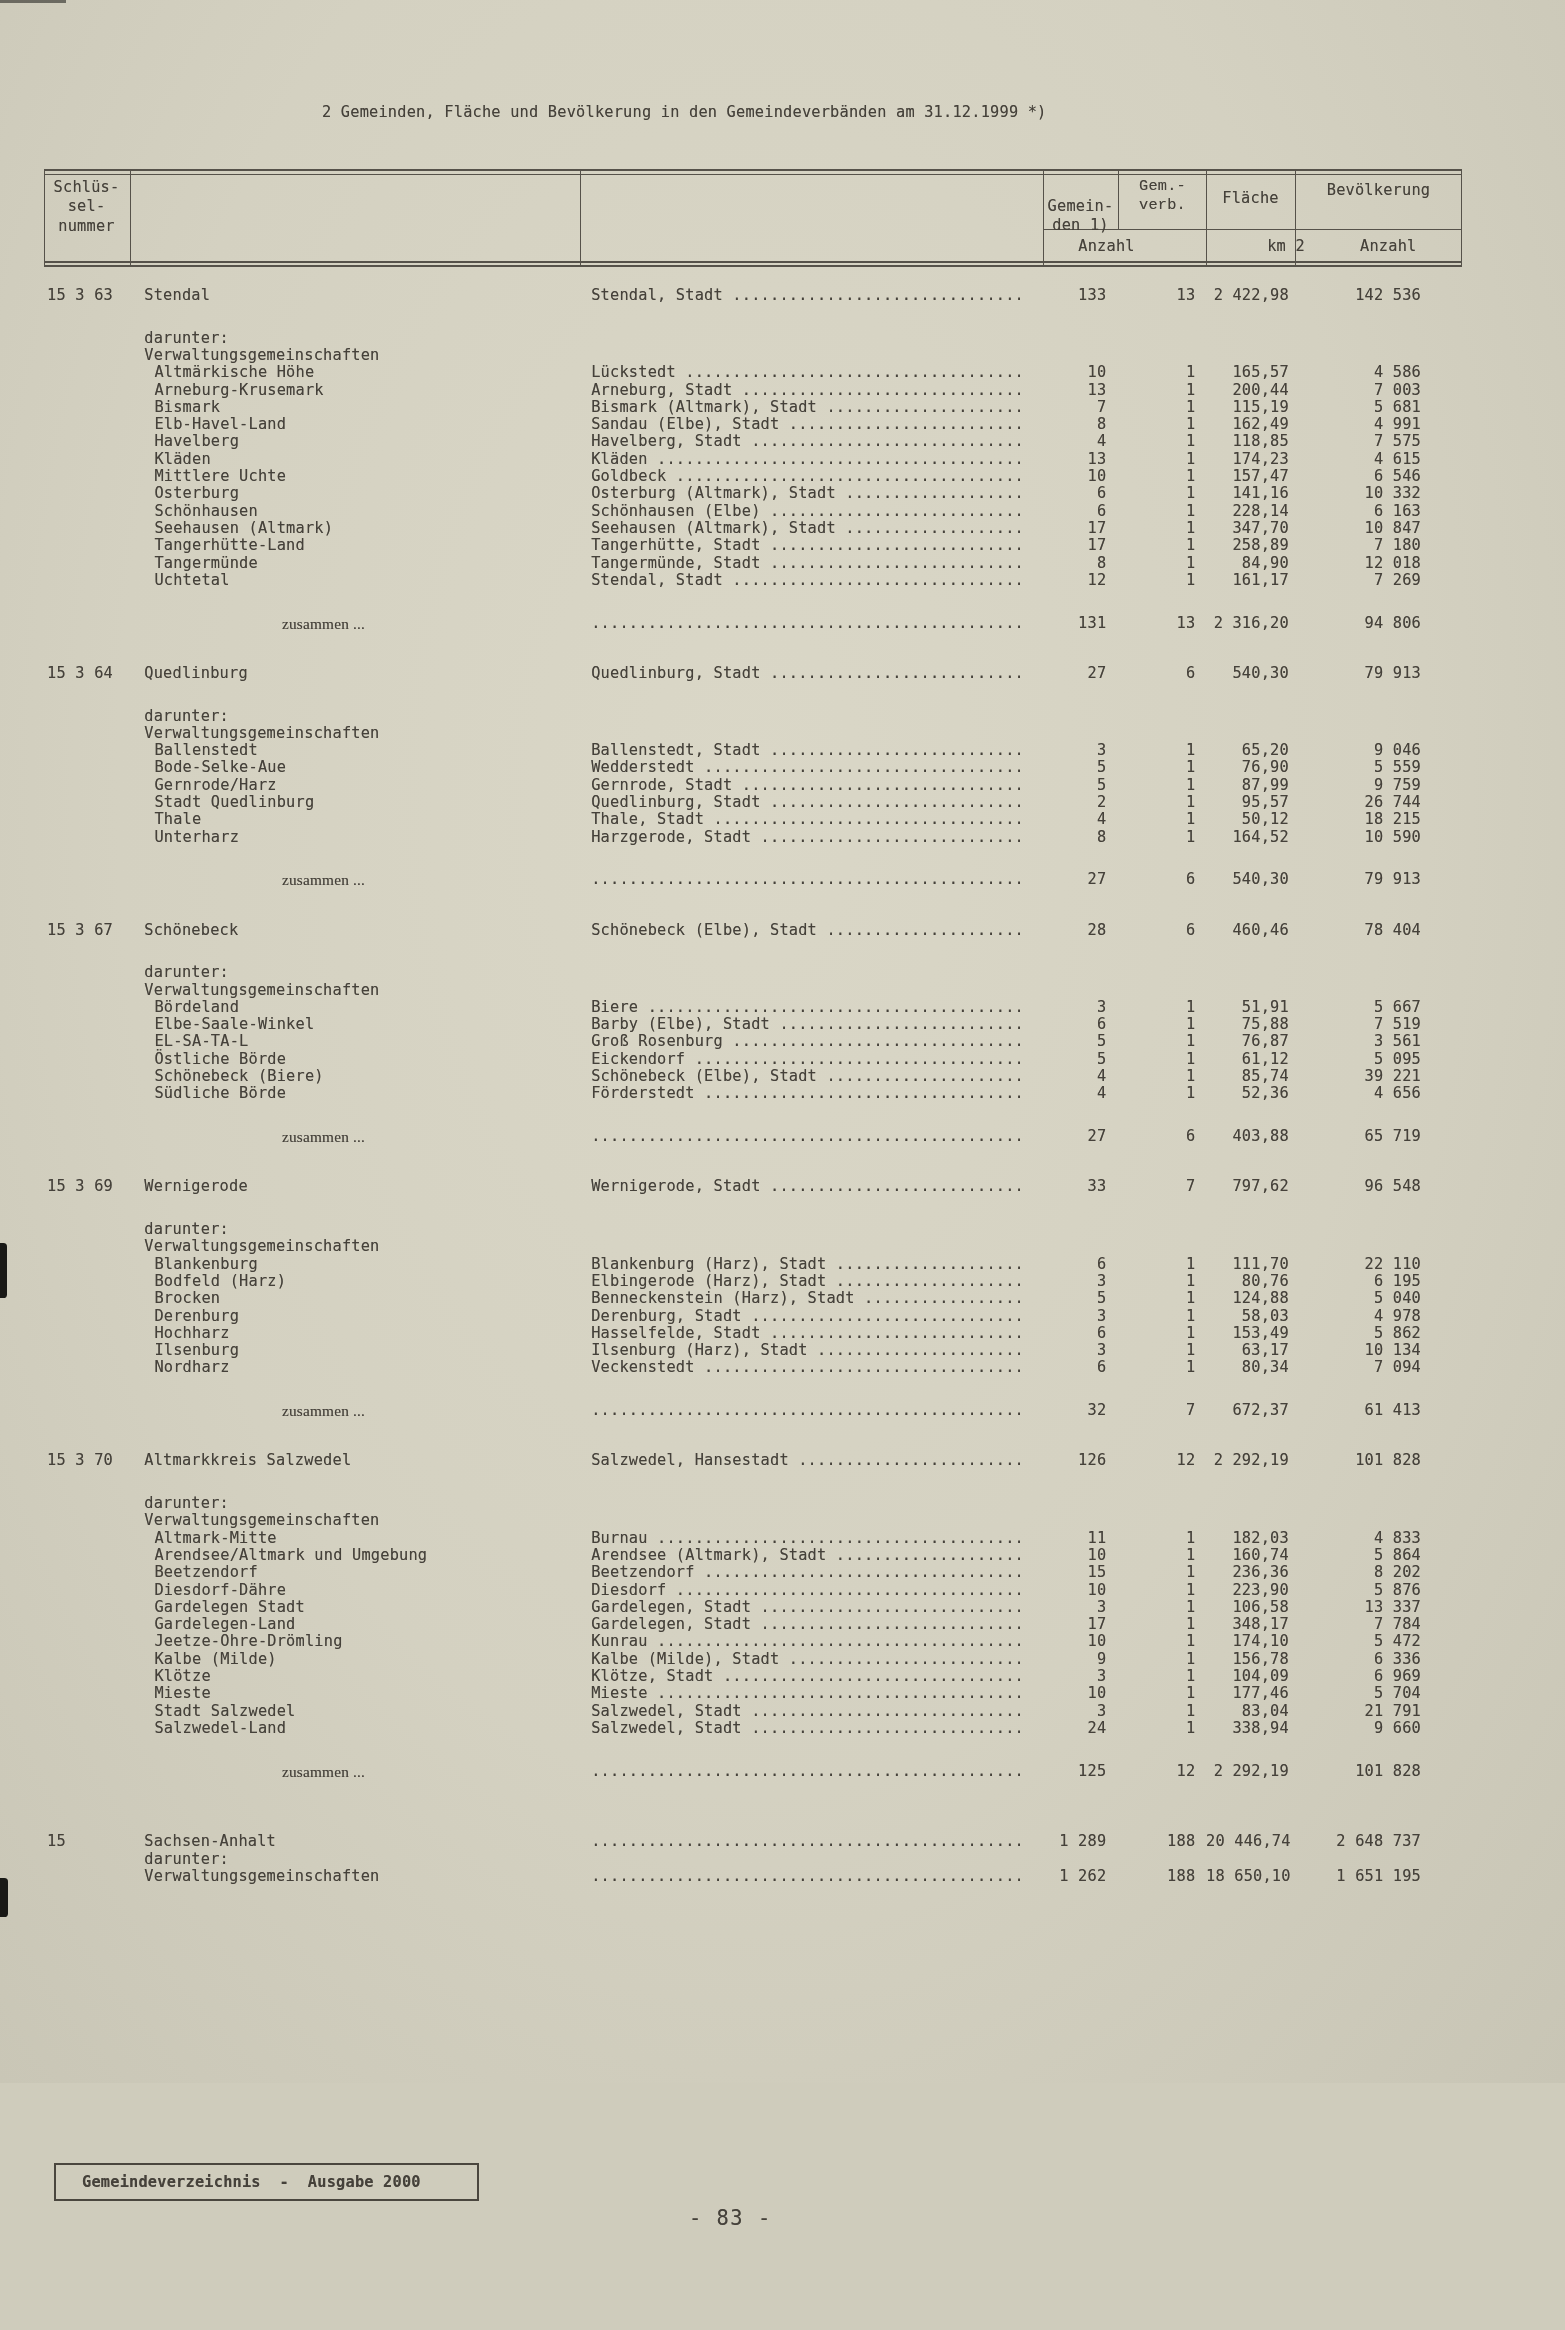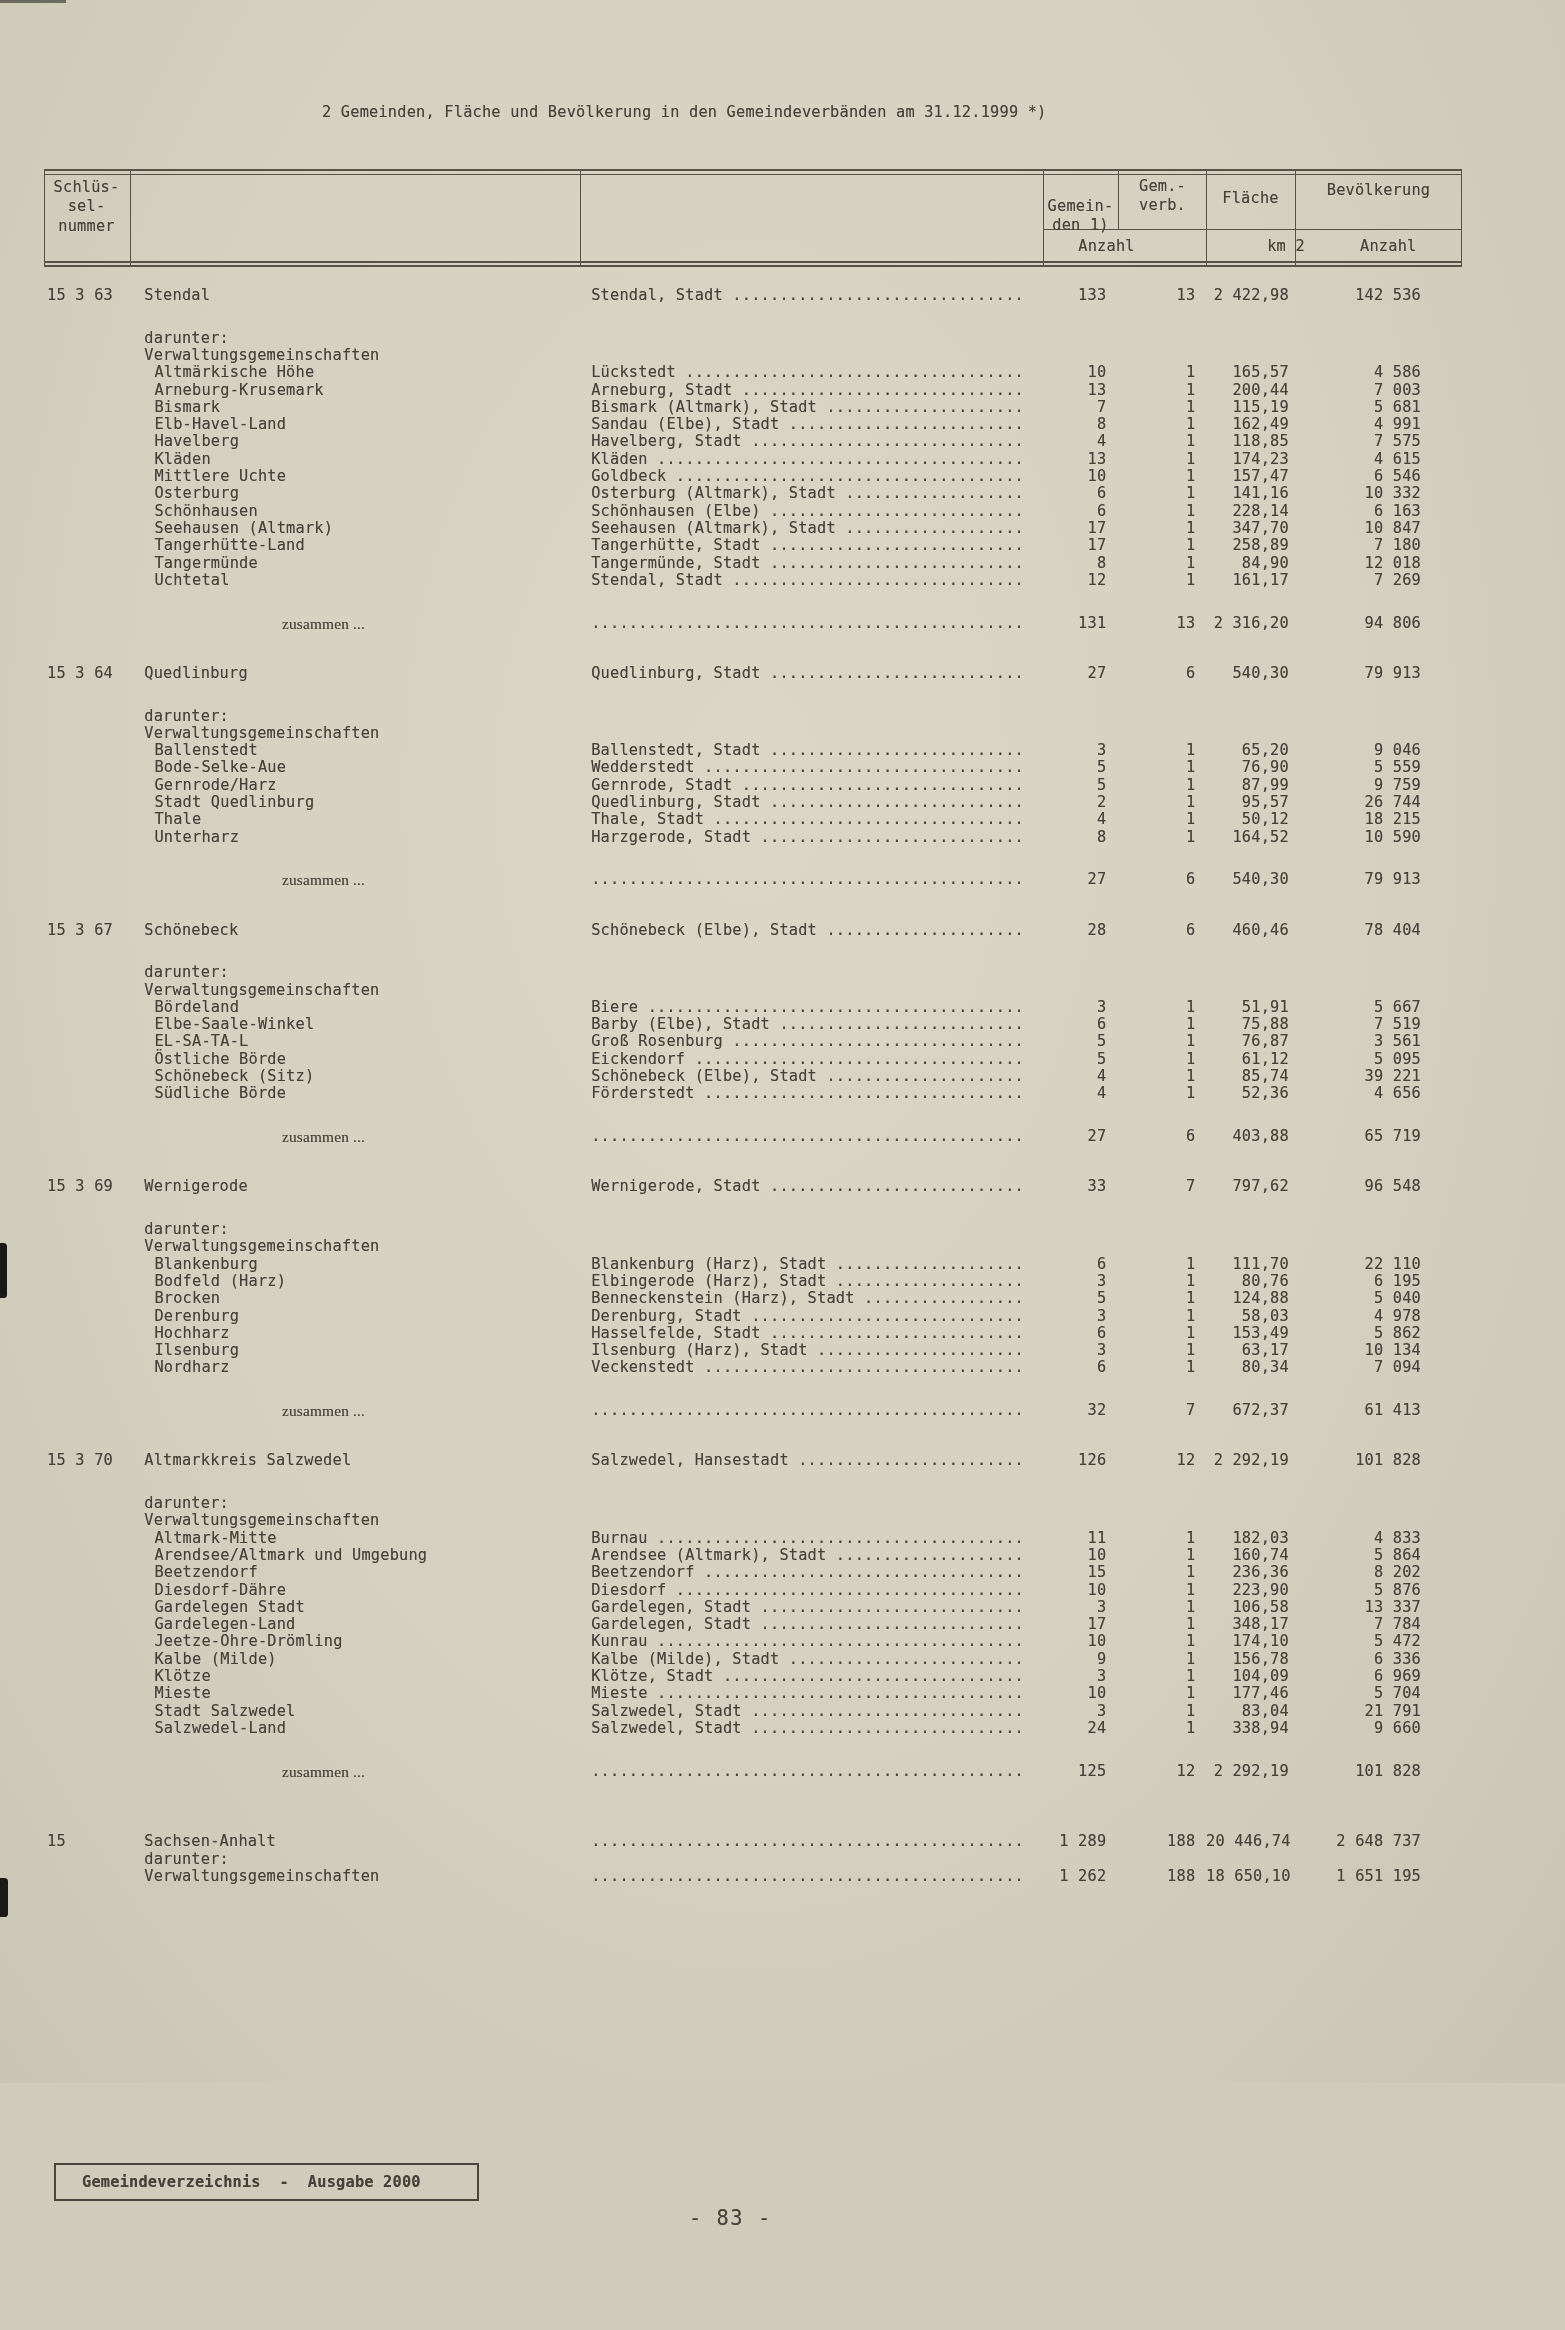--- a/index.html
+++ b/index.html
@@ -71,21 +71,21 @@
   <div class="line vl" style="left:1118px;top:169px;height:60px;"></div>
   <div class="line vl" style="left:1206px;top:169px;height:96px;"></div>
   <div class="line vl" style="left:1295px;top:169px;height:96px;"></div>
   <div class="line vl" style="left:1461px;top:169px;height:96px;"></div>
 
   <div class="hdr-label" style="left:44px;width:85px;top:178px;">Schlüs-
 sel-
 nummer</div>
   <div class="hdr-label" style="left:1043px;width:75px;top:177px;margin-top:20px;">Gemein-
 den 1)</div>
-  <div class="hdr-label" style="left:1118px;width:89px;top:177px;">Gem.-
+  <div class="hdr-label" style="left:1118px;width:89px;top:177px;font-family:Liberation Mono, monospace;">Gem.-
 verb.</div>
   <div class="hdr-label" style="left:1206px;width:89px;top:181px;margin-top:8px;">Fläche</div>
   <div class="hdr-label" style="left:1295px;width:167px;top:181px;">Bevölkerung</div>
   <div class="hdr-label" style="left:1043px;width:127px;top:237px;">Anzahl</div>
   <div class="hdr-label" style="left:1263px;width:46px;top:237px;text-align:center;">km 2</div>
   <div class="hdr-label" style="left:1360px;width:66px;top:237px;text-align:left;">Anzahl</div>
 
   <div class="tbody">
       <div class="row kreis-row">
         <div class="c-key">15 3 63</div>
@@ -395,21 +395,21 @@
         <div class="c-key"></div>
         <div class="c-kreis indent">Östliche Börde</div>
         <div class="c-sitz">Eickendorf ...................................</div>
         <div class="c-num n4">5</div>
         <div class="c-num n5">1</div>
         <div class="c-num n6">61,12</div>
         <div class="c-num n7">5 095</div>
       </div>
       <div class="row vg-row">
         <div class="c-key"></div>
-        <div class="c-kreis indent">Schönebeck (Sitz)</div>
+        <div class="c-kreis indent">Schönebeck (Biere)</div>
         <div class="c-sitz">Schönebeck (Elbe), Stadt .....................</div>
         <div class="c-num n4">4</div>
         <div class="c-num n5">1</div>
         <div class="c-num n6">85,74</div>
         <div class="c-num n7">39 221</div>
       </div>
       <div class="row vg-row">
         <div class="c-key"></div>
         <div class="c-kreis indent">Südliche Börde</div>
         <div class="c-sitz">Förderstedt ..................................</div>

